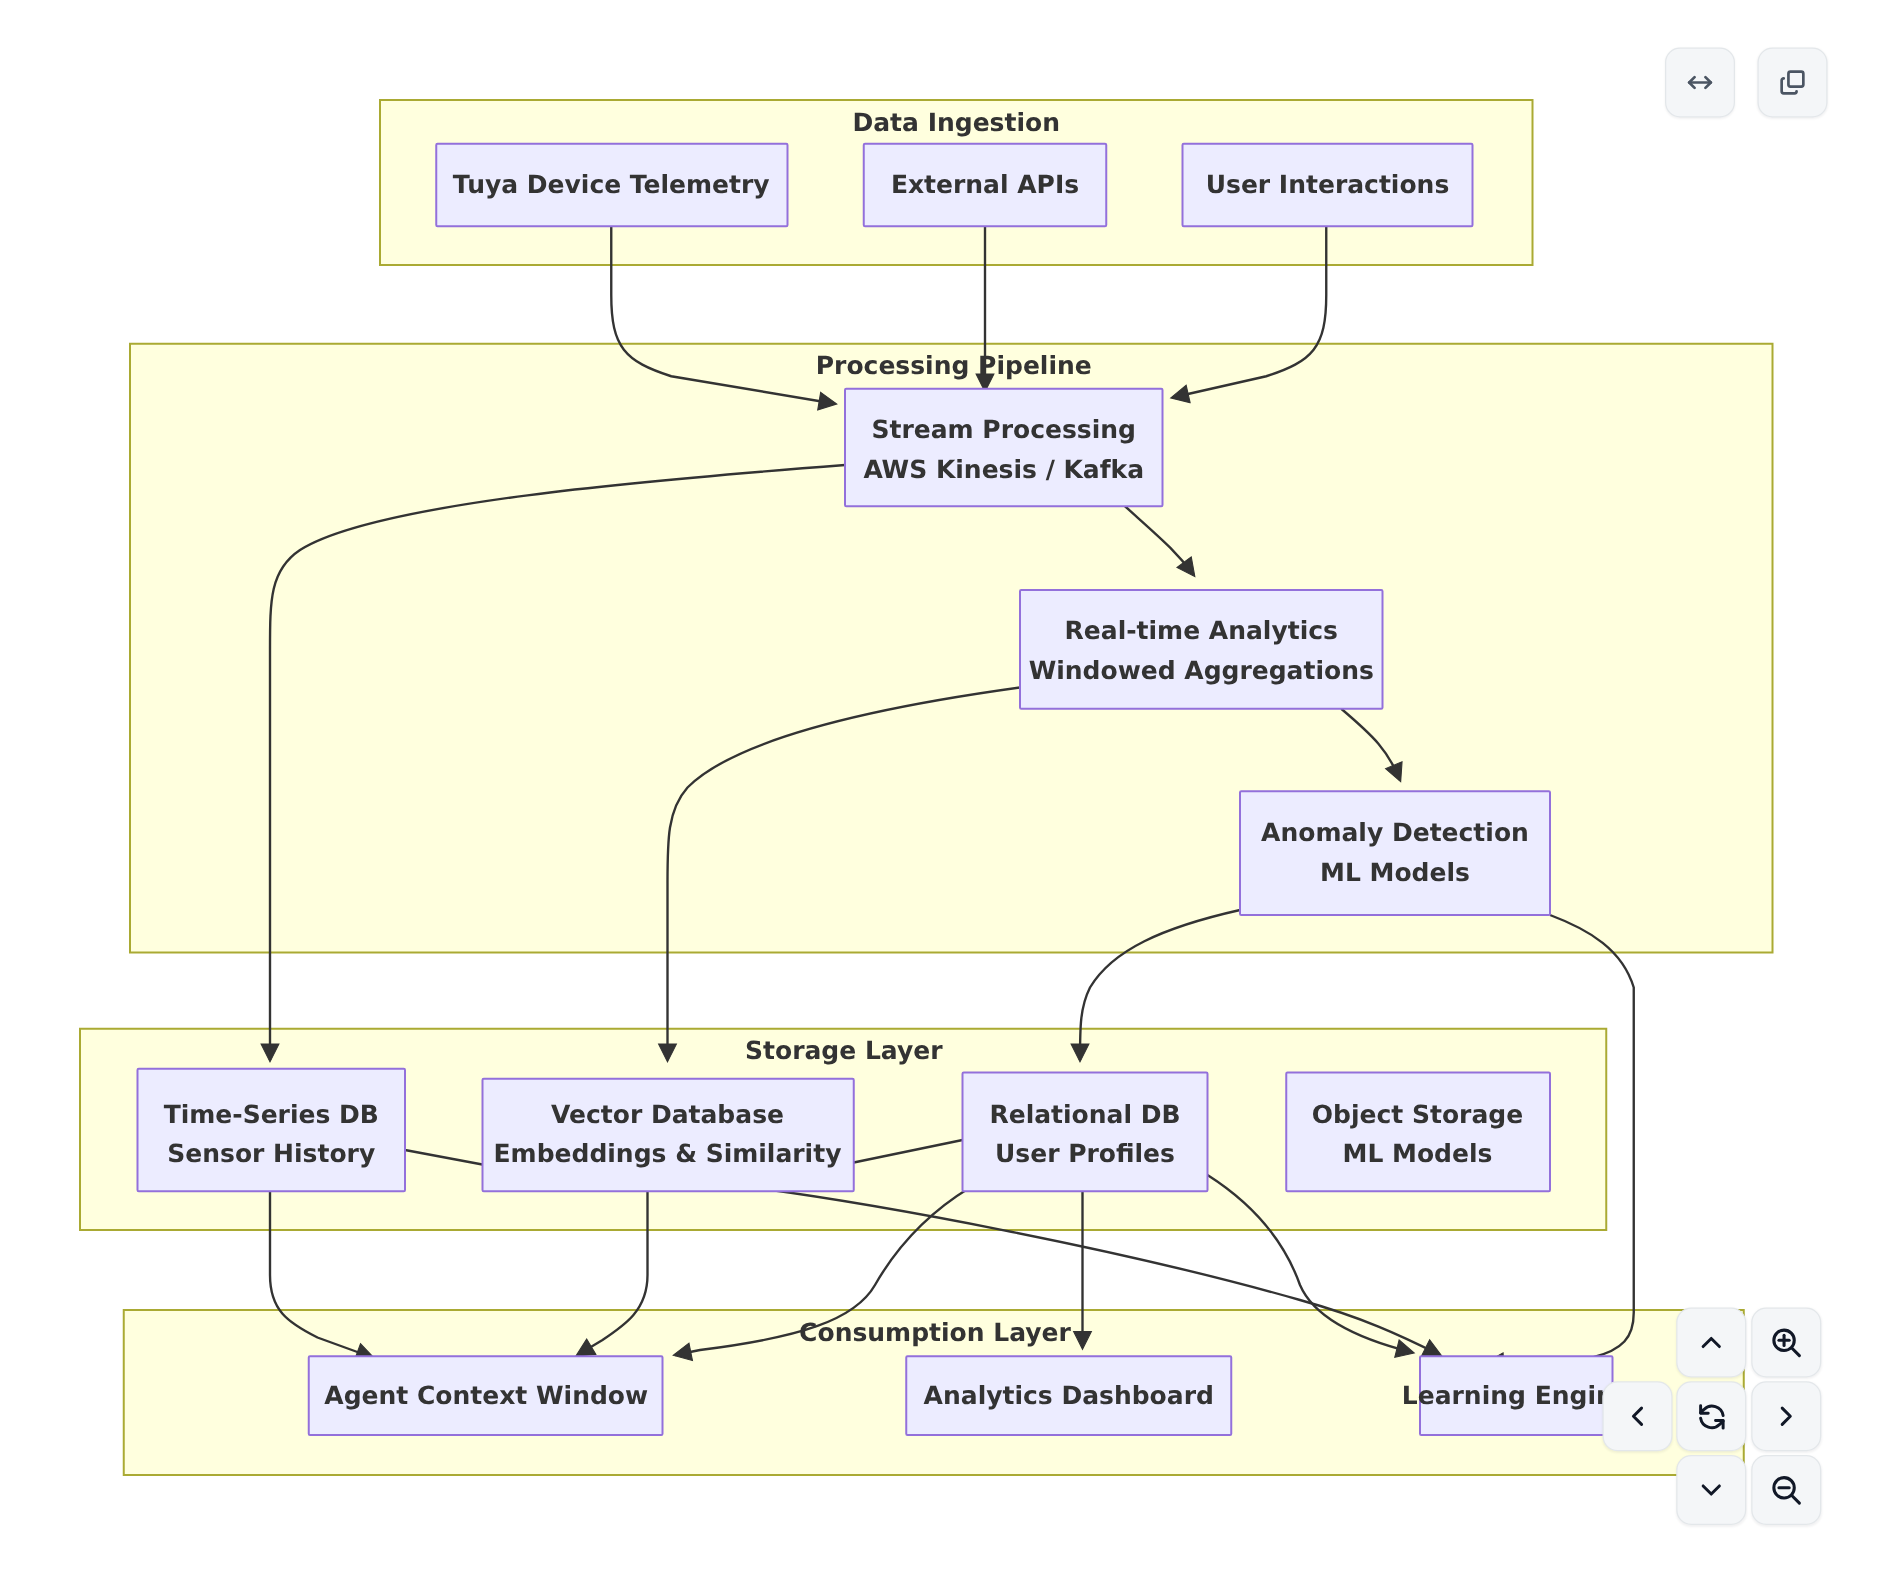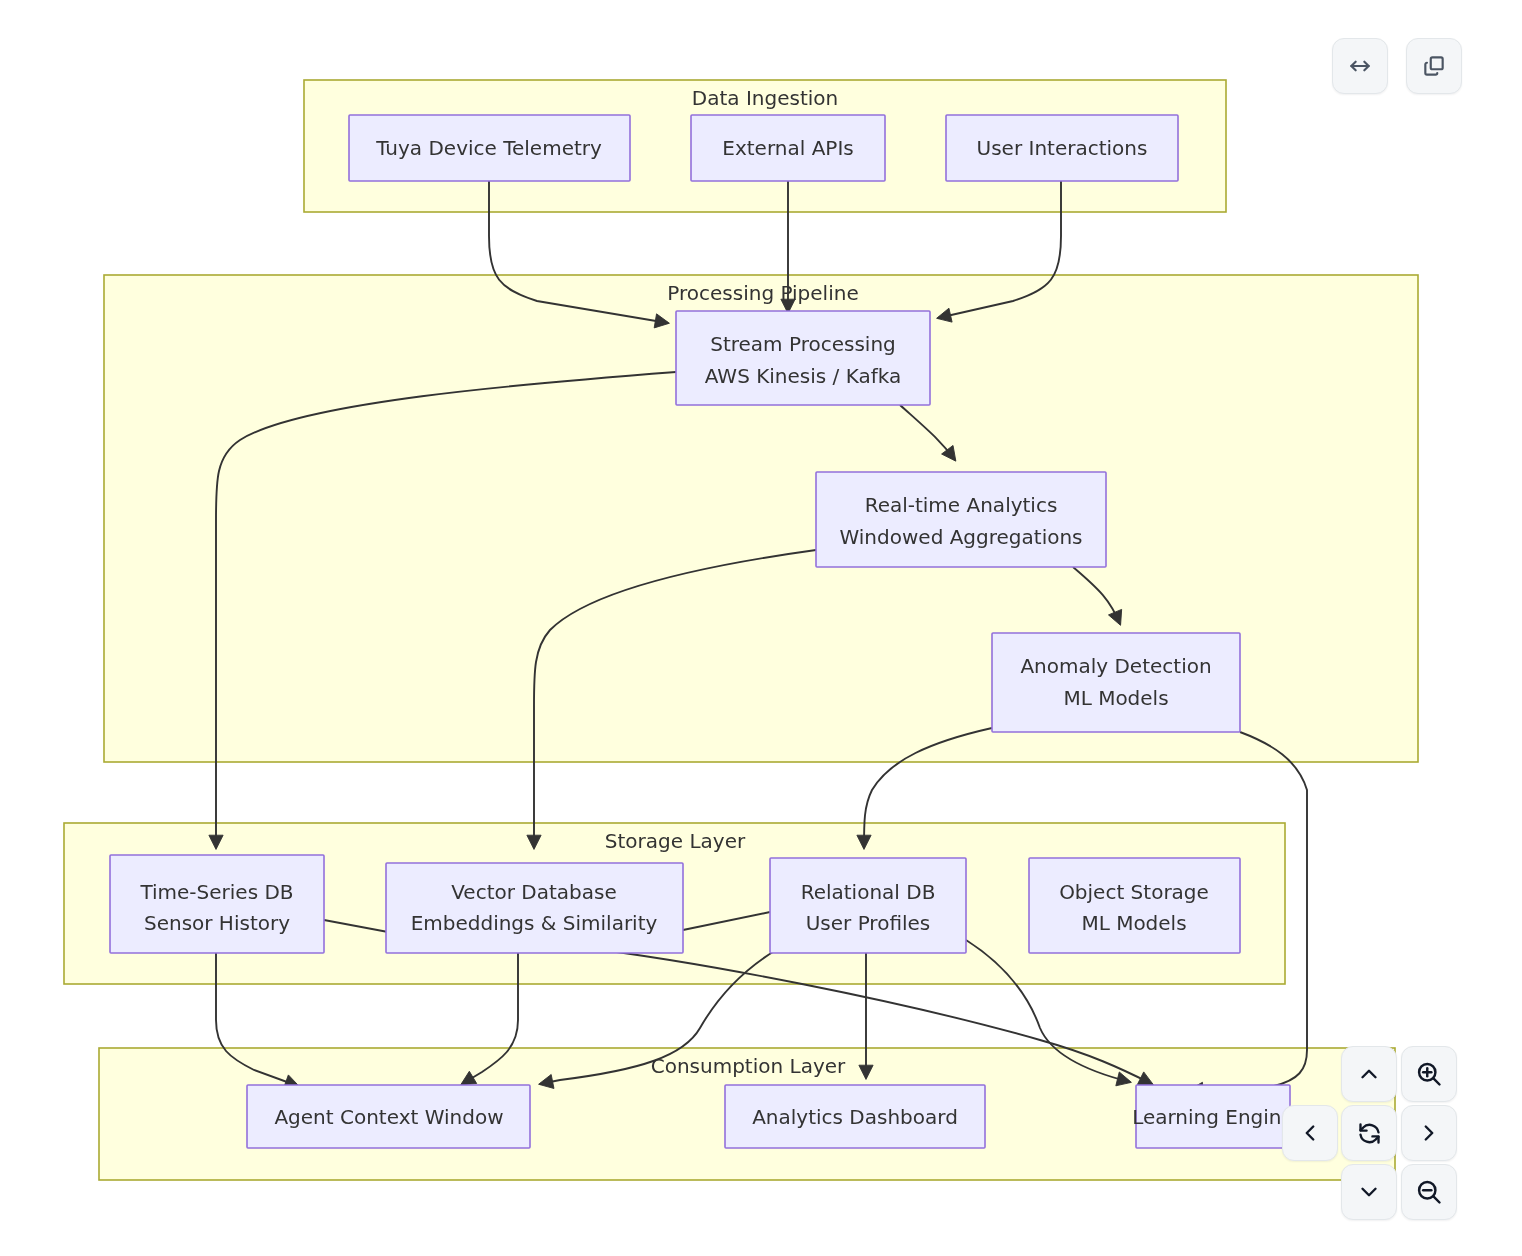--- a/index.html
+++ b/index.html
@@ -9,20 +9,21 @@
     width: 1522px;
     height: 1256px;
     overflow: hidden;
     font-family: "DejaVu Sans", sans-serif;
   }
   #stage {
     position: relative;
     width: 1522px;
     height: 1256px;
     background: #ffffff;
+    font-weight: bold;
   }
   svg#diagram {
     position: absolute;
     left: 0;
     top: 0;
     width: 1522px;
     height: 1256px;
   }
   .cluster-rect {
     fill: #ffffde;

